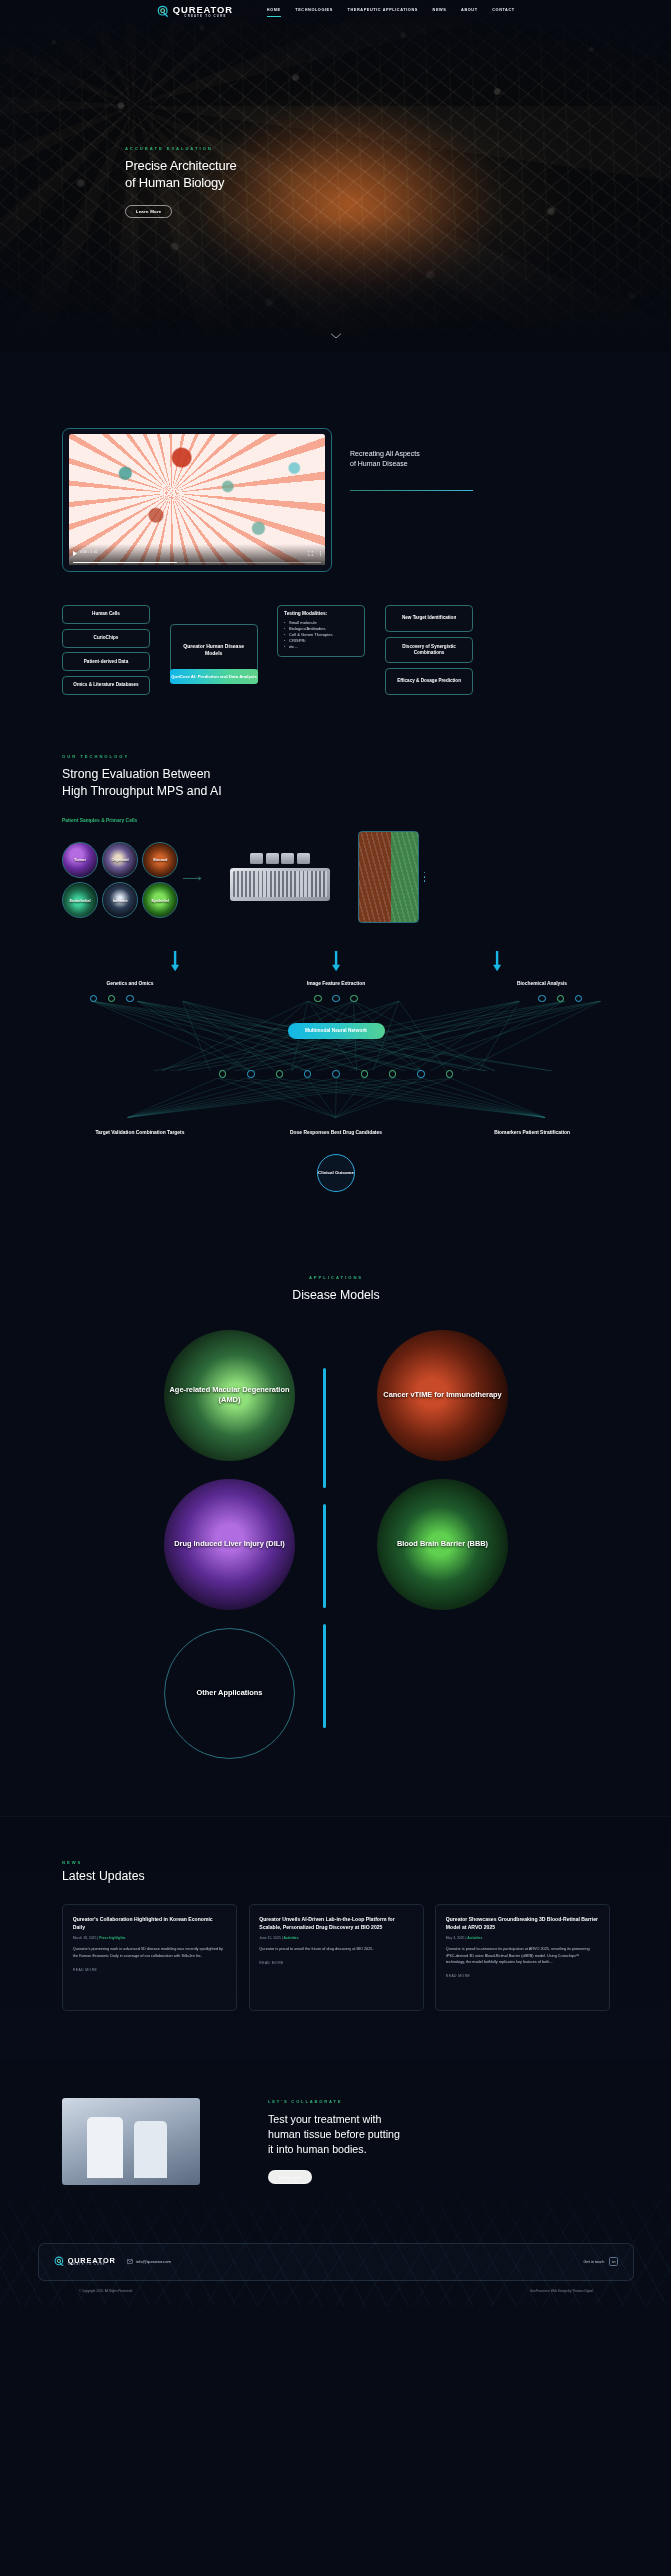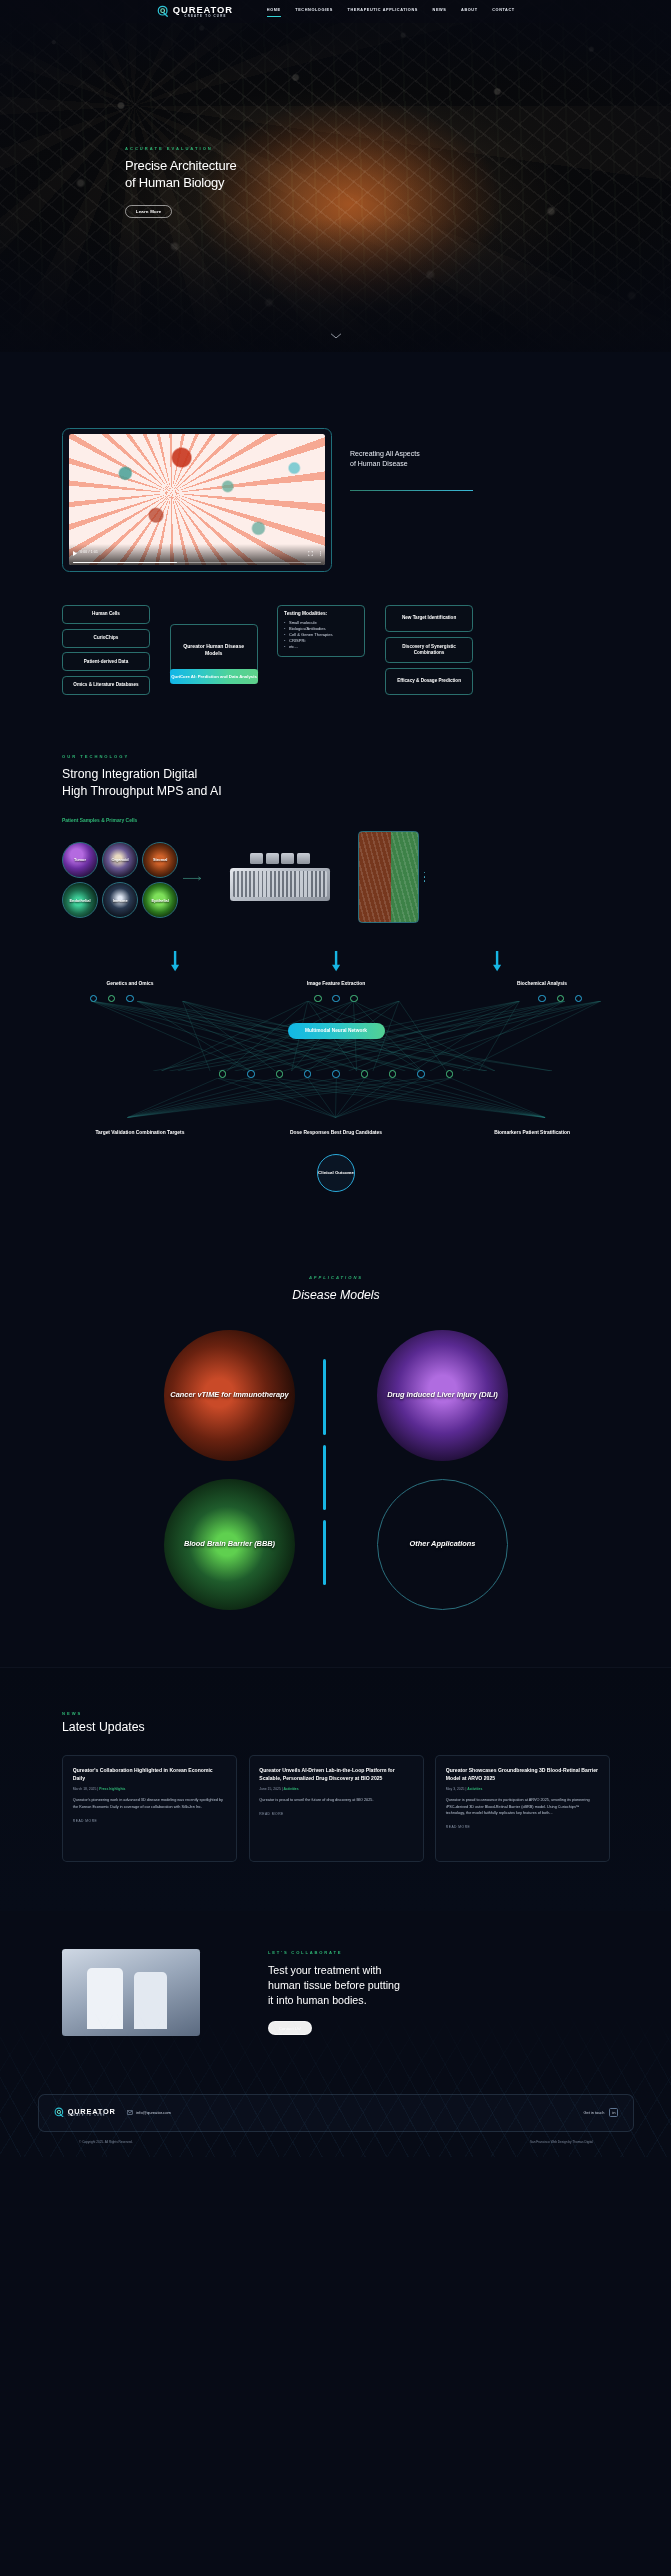--- a/index.html
+++ b/index.html
@@ -234,21 +234,21 @@
   .out-labels { display:flex; justify-content:space-between; padding:0 16.4px; margin-top:8.2px; }
   .out-label { font-size:4.9px; font-weight:700; text-align:center; line-height:1.45; width:123px; }
   .clin {
     width:38px; height:38px; border-radius:50%; margin:18px auto 0;
     border:1.2px solid #2aa9d8; background:#0a1524;
     display:flex; align-items:center; justify-content:center;
     font-size:4.4px; font-weight:700; text-align:center; line-height:1.35; color:#fff;
   }
 
   
-  .apps { padding-top:54px;font-style:italic; }
+  .apps { padding-top:54px; }
   .apps .sec-title { margin-top:7.4px; }
   .app-grid {
     margin-top:26px; display:grid; grid-template-columns:repeat(2,131px);
     justify-content:center; gap:18px 82px; position:relative;
   }
   .app-circle {
     width:131px; height:131px; border-radius:50%;
     display:flex; align-items:center; justify-content:center; text-align:center;
     font-size:7.4px; font-weight:700; color:#fff; line-height:1.4;
     text-shadow:0 0.8px 2.5px rgba(0,0,0,.95);
@@ -452,21 +452,21 @@
         <div class="fbox">Discovery of Synergistic Combinations</div>
         <div class="fbox">Efficacy &amp; Dosage Prediction</div>
       </div>
       <div class="ai-bar">QuriCore AI: Prediction and Data Analysis</div>
     </div>
   </section>
 
   <section class="section tech">
     <div class="sec-eyebrow">Our Technology</div>
     <h2 class="sec-title">
-      <span>Strong Integration Digital</span><br>
+      <span>Strong Evaluation Between</span><br>
       <span>High Throughput MPS and AI</span>
     </h2>
     <div class="tech-sub">Patient Samples &amp; Primary Cells</div>
 
     <div class="tech-row">
       <div class="tech-left">
         <div class="cells-grid">
           <div class="cell c-tumor">Tumor</div>
           <div class="cell c-organoid">Organoid</div>
           <div class="cell c-stromal">Stromal</div>
@@ -592,20 +592,21 @@
     <div class="center">
       <div class="sec-eyebrow">Applications</div>
       <h2 class="sec-title">Disease Models</h2>
     </div>
     <div class="app-grid">
       <div class="app-spine">
         <i style="top:6%;height:30%"></i>
           <i style="top:40%;height:26%"></i>
           <i style="top:70%;height:26%"></i>
       </div>
+      <div class="app-circle a2">Age-related Macular Degeneration (AMD)</div>
       <div class="app-circle a3">Cancer vTIME for Immunotherapy</div>
       <div class="app-circle a4">Drug Induced Liver Injury (DILI)</div>
       <div class="app-circle a5">Blood Brain Barrier (BBB)</div>
       <div class="app-circle a6">Other Applications</div>
     </div>
   </section>
 
   <section class="news">
     <div class="sec-eyebrow">News</div>
     <h2 class="sec-title">Latest Updates</h2>

